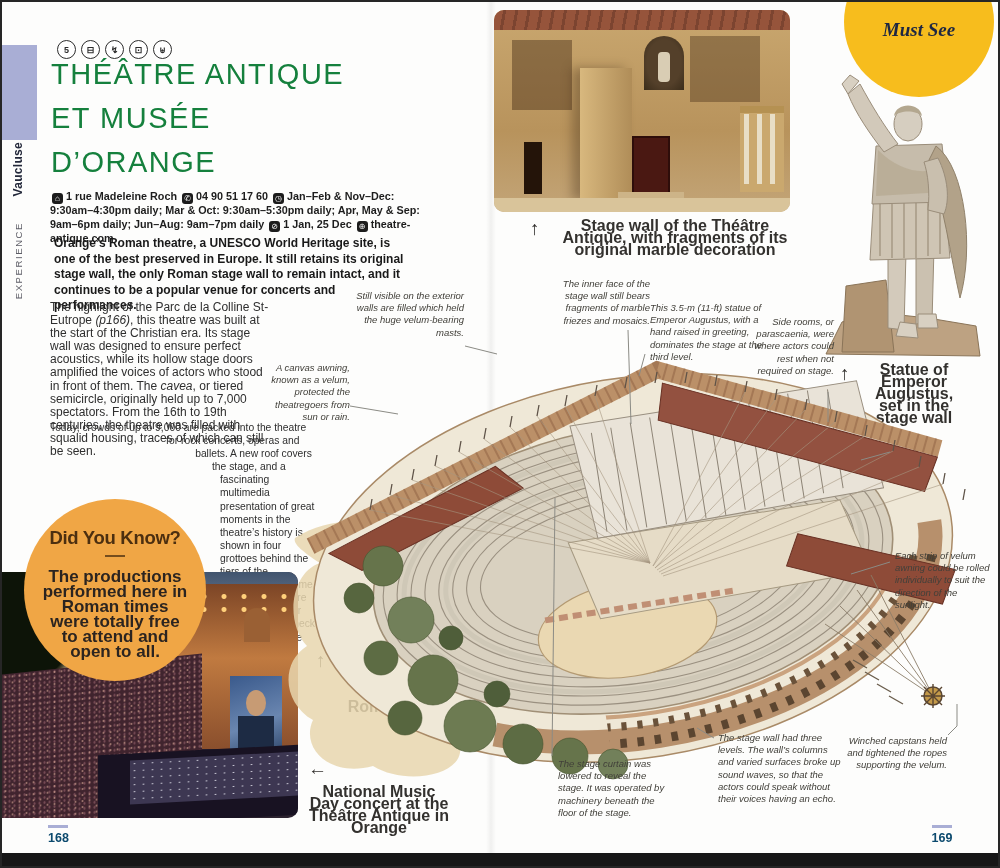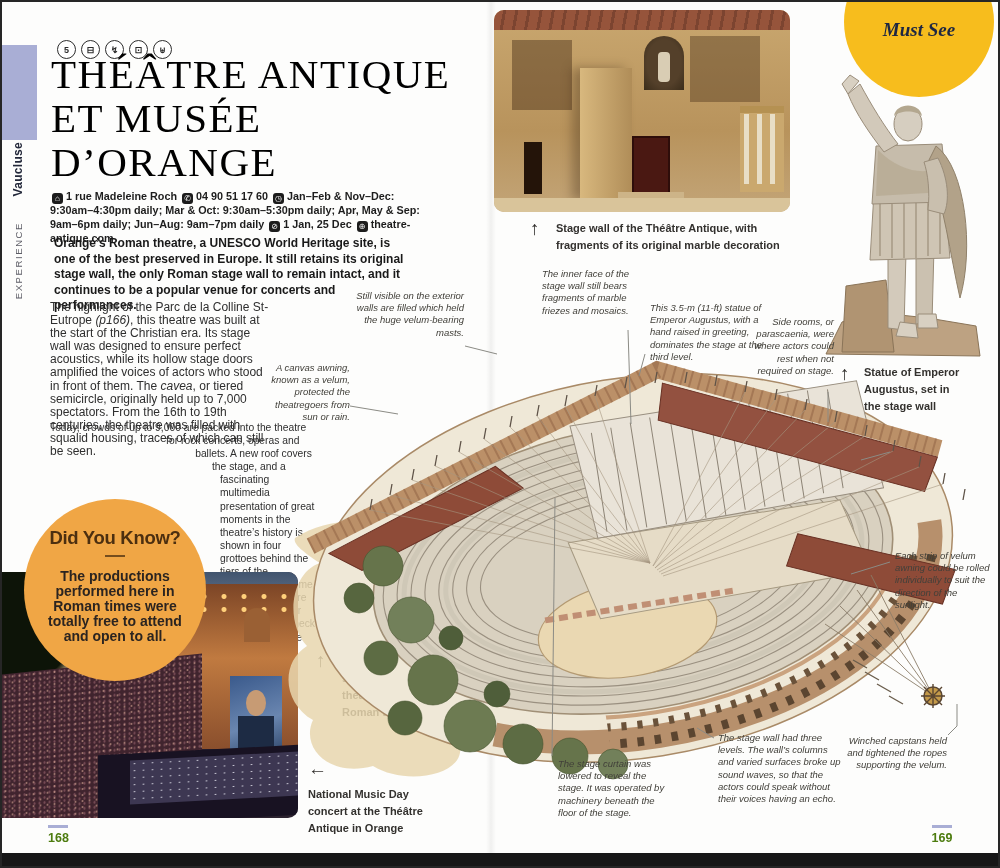--- a/index.html
+++ b/index.html
@@ -10,56 +10,56 @@
   .side-block{left:0;top:43px;width:35px;height:95px;background:#a9aed5;}
   .vtext{writing-mode:vertical-rl;transform:rotate(180deg);white-space:nowrap;}
   .v-region{left:9px;top:140px;font-weight:bold;font-size:12px;color:#23283a;letter-spacing:.3px;}
   .v-section{left:11px;top:220px;font-size:9.5px;color:#5d5d66;letter-spacing:1.6px;}
   
   .badges{left:55px;top:38px;display:flex;gap:5px;}
   .bdg{width:17px;height:17px;border:1.6px solid #2c2c2c;border-radius:50%;
        display:flex;align-items:center;justify-content:center;font-size:9px;color:#2c2c2c;
        font-weight:bold;background:#fff;}
   
-  .title{left:49px;top:50px;width:430px;font-size:41px;line-height:44px;font-weight:300;
-         color:#000000;letter-spacing:1.5px;font-family:Liberation Serif, serif;}
+  .title{left:49px;top:50px;width:430px;font-size:29px;line-height:44px;font-weight:300;
+         color:#15803d;letter-spacing:1.5px;font-family:Liberation Sans, sans-serif;}
   
   .info{left:48px;top:188px;width:376px;font-size:10.8px;line-height:13.6px;font-weight:bold;color:#1d1d1d;}
   .inf-ic{display:inline-flex;align-items:center;justify-content:center;width:11px;height:11px;
           background:#1c1c1c;color:#fff;border-radius:3px;font-size:8px;font-weight:normal;
           margin:0 3px 0 2px;vertical-align:-1px;}
   
   .intro{left:48px;top:230px;width:354px;font-size:12px;line-height:15.6px;font-weight:bold;color:#191919;}
   .body1{left:48px;top:299px;width:224px;font-size:12px;line-height:13.1px;color:#2e2e2e;}
   .body2{left:48px;top:419px;width:268px;font-size:10.3px;line-height:13.1px;color:#2e2e2e;}
   .body2 .sp{float:left;width:190px;height:190px;margin:78px 6px 0 -26px;shape-outside:circle(50%);}
   .it{font-style:italic;}
   
   .dyk{left:22px;top:497px;width:182px;height:182px;border-radius:50%;background:#f0a645;
        text-align:center;box-sizing:border-box;padding-top:28px;z-index:6;}
   .dyk h3{margin:0;font-size:18.5px;color:#4c2f10;letter-spacing:-.3px;}
   .dyk .dv{width:20px;height:2px;background:#4c2f10;opacity:.75;margin:6px auto 7px;}
-  .dyk p{margin:12px auto;width:150px;font-size:14px;line-height:15px;font-weight:bold;color:#2b2420;}
+  .dyk p{margin:12px auto;width:150px;font-size:17px;line-height:15px;font-weight:bold;color:#2b2420;}
   
   .mustsee{left:842px;top:-55px;width:150px;height:150px;border-radius:50%;background:#f7bd1d;
            text-align:center;box-sizing:border-box;padding-top:72px;z-index:6;
            font-family:"Liberation Serif",serif;font-style:italic;font-weight:bold;
            font-size:19px;color:#1e2742;}
   
-  .cap{font-size:11px;line-height:17px;font-weight:bold;color:#33312e;}
+  .cap{font-size:16px;line-height:12px;font-weight:bold;color:#33312e;text-align:center;}
   .arrow{font-size:19px;color:#33312e;font-weight:normal;}
   .ann{font-size:9.5px;line-height:12.2px;font-style:italic;color:#42403a;z-index:5;}
   .ar{text-align:right;} .al{text-align:left;}
   
   .photo{overflow:hidden;}
   #stagewall{left:492px;top:8px;width:296px;height:202px;border-radius:10px;
              background:linear-gradient(180deg,#c9a76f,#b8935c 60%,#c3a578);}
   #concert{left:0;top:570px;width:296px;height:246px;border-radius:0 10px 10px 0;background:#2c2330;}
   .footerbar{left:0;right:0;bottom:0;height:13px;background:#171717;}
-  .pgnum{font-size:12.5px;font-weight:bold;color:#4d7c0f;}
+  .pgnum{font-size:12.5px;font-weight:bold;color:#0c4a6e;}
   .pgtick{width:20px;height:3px;background:#a9aed5;}
   .gutter{left:484px;top:0;width:10px;height:868px;
           background:linear-gradient(90deg,rgba(0,0,0,0) 0,rgba(0,0,0,.05) 50%,rgba(0,0,0,0) 100%);}
 </style>
 </head>
 <body>
 
 <div id="page">
 
   <div class="abs side-block"></div>
@@ -231,21 +231,21 @@
       <path d="M668,368 L560,296 M668,368 L575,278 M668,368 L592,262 M668,368 L606,247" stroke="#8a7c68" stroke-width=".9" fill="none"></path>
       <path d="M588,332 l14,8 M600,344 l14,8 M612,356 l14,8 M624,368 l14,8" stroke="#6a5d4c" stroke-width="1.4" fill="none"></path>
       <circle cx="668" cy="368" r="9" fill="#c49a4a" stroke="#5a4632" stroke-width="1.5"></circle>
       <path d="M668,368 l12,0 M668,368 l-12,0 M668,368 l0,12 M668,368 l0,-12 M668,368 l9,9 M668,368 l-9,-9 M668,368 l9,-9 M668,368 l-9,9" stroke="#5a4632" stroke-width="1.4"></path>
     </g>
 
     <path d="M200,18 L232,26 M363,2 L366,96 M380,26 L374,48 M563,64 L563,94 M85,78 L133,86 M625,124 L596,132 M625,234 L586,246 M683,407 L692,398 L692,376 M449,410 L432,400 M287,428 L290,170" stroke="#8b8b85" stroke-width="1" fill="none"></path>
   </svg>
 
   <div class="abs ann ar" style="left:348px;top:288px;width:114px;">Still visible on the exterior walls are filled which held the huge velum-bearing masts.</div>
-  <div class="abs ann al" style="left:540px;top:266px;width:108px;">The inner face of the stage wall still bears fragments of marble friezes and mosaics.</div>
+  <div class="abs ann al" style="left:540px;top:276px;width:108px;text-align:right;">The inner face of the stage wall still bears fragments of marble friezes and mosaics.</div>
   <div class="abs ann al" style="left:648px;top:300px;width:122px;">This 3.5-m (11-ft) statue of Emperor Augustus, with a hand raised in greeting, dominates the stage at the third level.</div>
   <div class="abs ann ar" style="left:740px;top:314px;width:92px;">Side rooms, or parascaenia, were where actors could rest when not required on stage.</div>
   <div class="abs ann ar" style="left:268px;top:360px;width:80px;">A canvas awning, known as a velum, protected the theatregoers from sun or rain.</div>
   <div class="abs ann al" style="left:893px;top:548px;width:95px;">Each strip of velum awning could be rolled individually to suit the direction of the sunlight.</div>
   <div class="abs ann ar" style="left:843px;top:733px;width:102px;">Winched capstans held and tightened the ropes supporting the velum.</div>
   <div class="abs ann al" style="left:716px;top:730px;width:128px;">The stage wall had three levels. The wall’s columns and varied surfaces broke up sound waves, so that the actors could speak without their voices having an echo.</div>
   <div class="abs ann al" style="left:556px;top:756px;width:110px;">The stage curtain was lowered to reveal the stage. It was operated by machinery beneath the floor of the stage.</div>
 
   <div class="abs pgtick" style="left:46px;top:823px;"></div>
   <div class="abs pgnum" style="left:46px;top:829px;">168</div>

